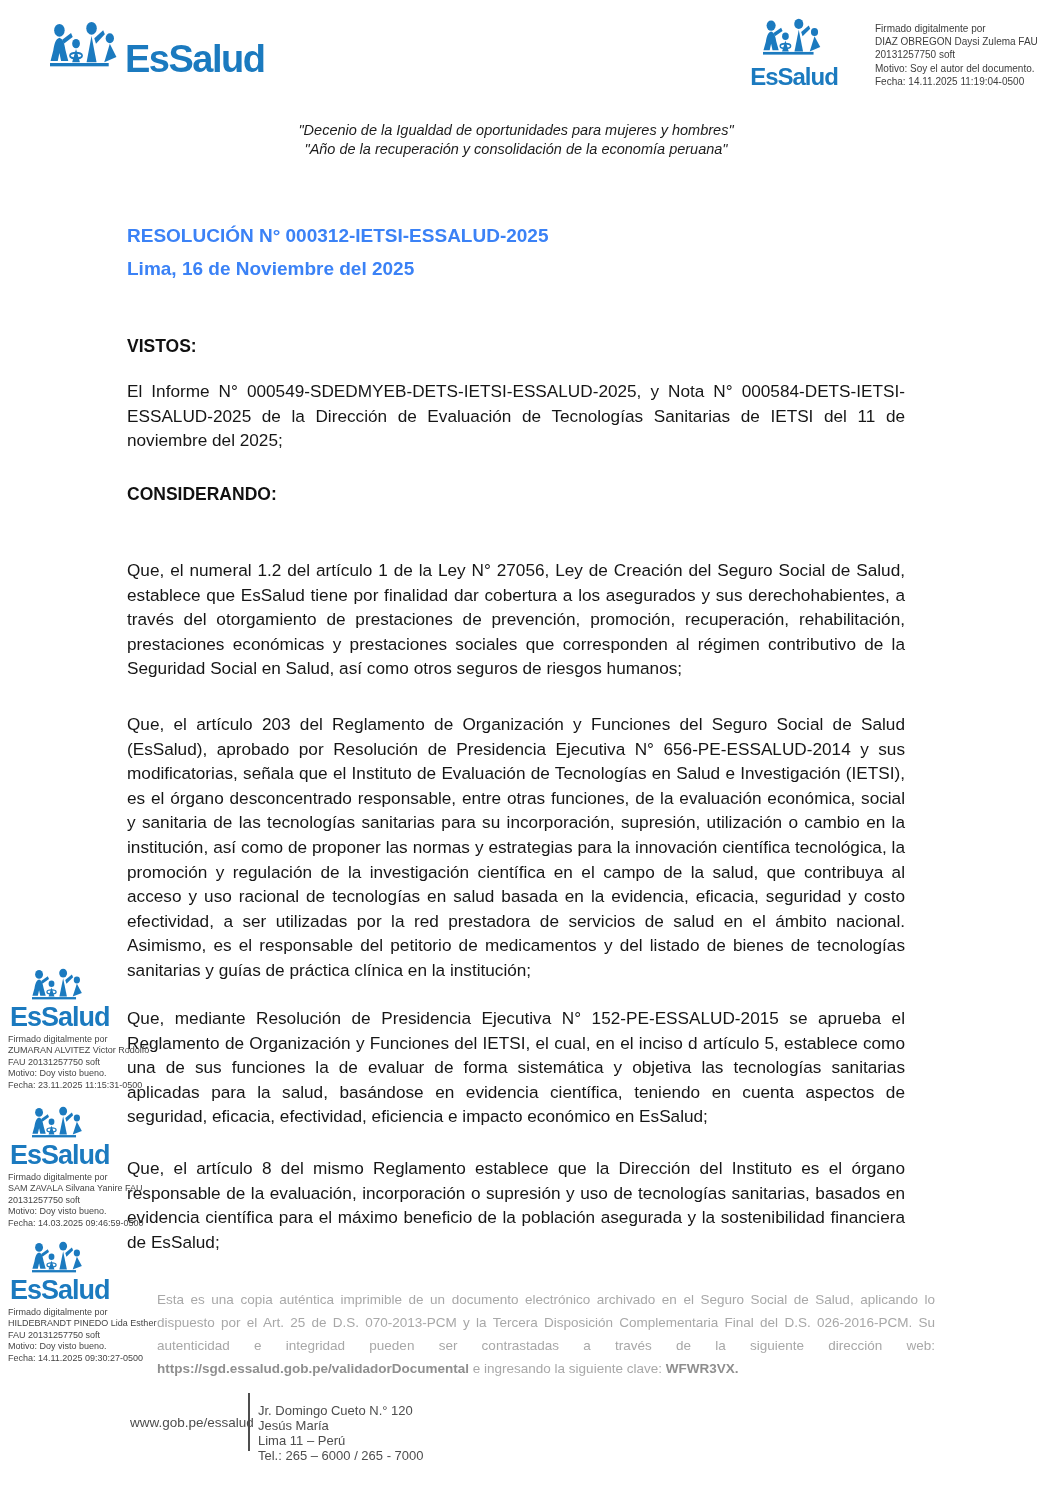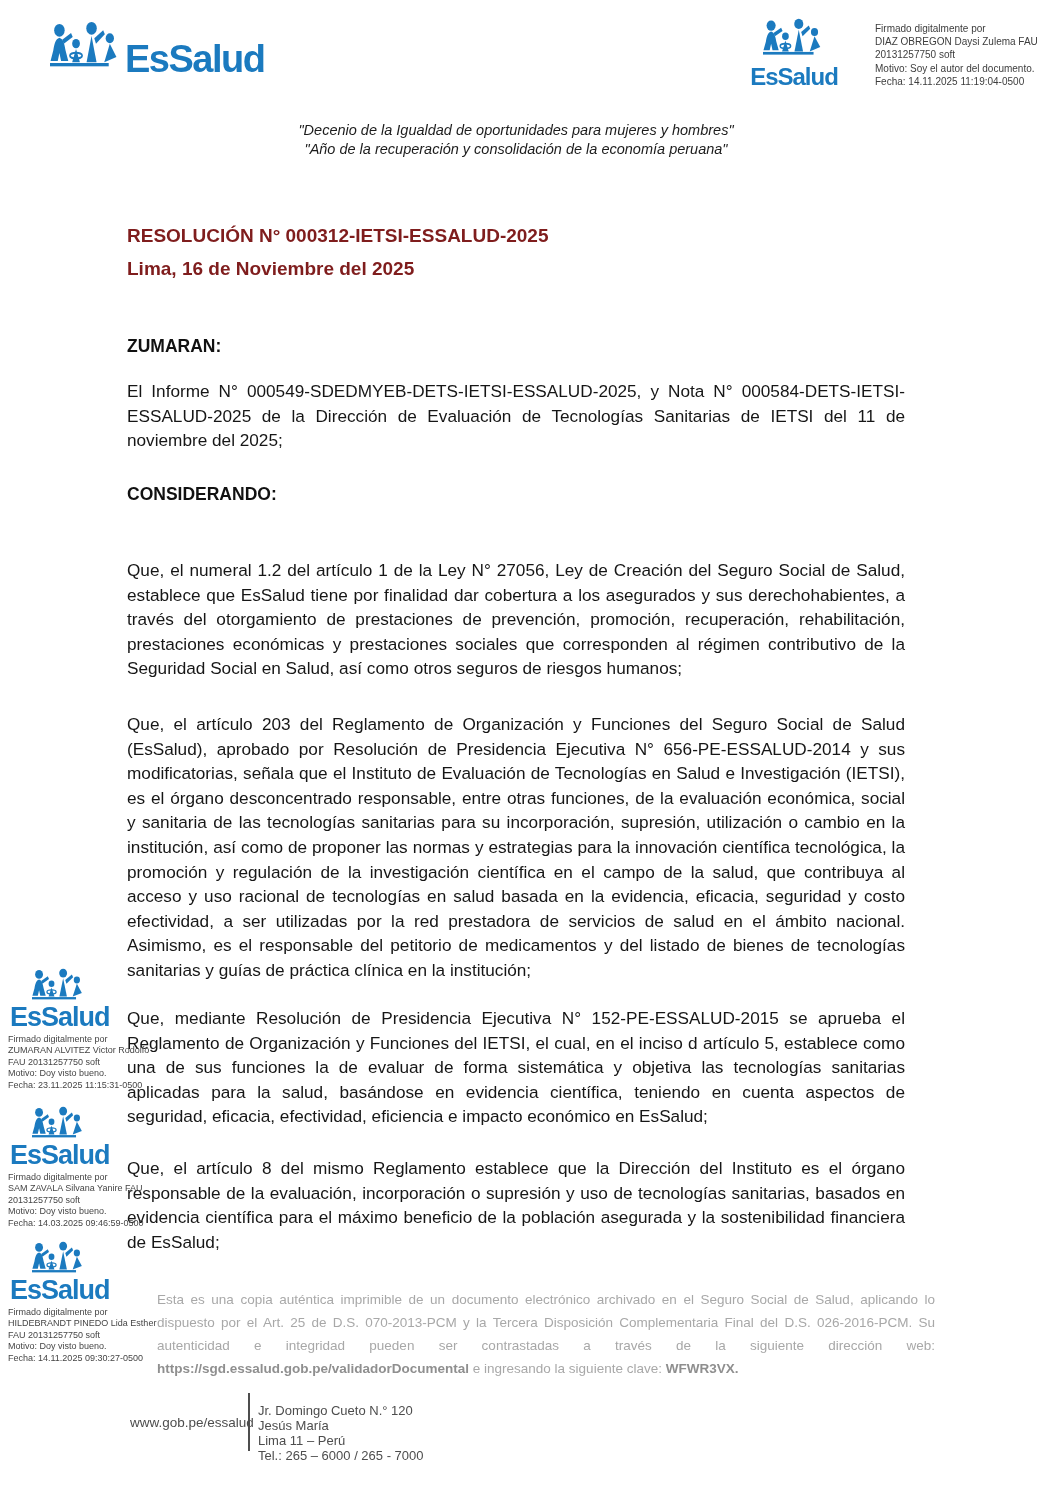--- a/index.html
+++ b/index.html
@@ -18,21 +18,21 @@
   .logo-left .wordmark{font-size:38px;font-weight:bold;letter-spacing:-1.5px;line-height:1;margin-left:3px;margin-bottom:-5px;}
   .logo-right{position:absolute;left:744px;top:18px;width:100px;text-align:center;}
   .logo-right .figures{width:62px;height:42px;}
   .logo-right .wordmark{font-size:24px;font-weight:bold;letter-spacing:-1px;line-height:1;margin-top:1px;}
   
   .sig-top{position:absolute;left:875px;top:22px;width:170px;font-size:10px;line-height:13.2px;color:#3d3d3d;}
   .sig-top div{white-space:nowrap;}
   
   .quotes{position:absolute;left:127px;top:121px;width:778px;text-align:center;font-style:italic;font-size:14.5px;line-height:18.5px;color:#1c1c1c;}
   
-  .title-block{position:absolute;left:127px;top:219px;font-size:19px;font-weight:bold;line-height:33px;color:#7f1d1d;}
+  .title-block{position:absolute;left:127px;top:219px;font-size:19px;font-weight:bold;line-height:33px;color:#3b82f6;}
   
   .heading{position:absolute;left:127px;font-size:17.5px;font-weight:bold;color:#111;}
   .para{position:absolute;left:127px;width:778px;font-size:17.2px;line-height:24.6px;text-align:justify;color:#161616;}
   
   .stamp{position:absolute;left:8px;width:132px;z-index:3;}
   .stamp .figures{display:block;width:54px;height:36px;margin-left:24px;}
   .stamp .wordmark{font-size:27px;font-weight:bold;letter-spacing:-1px;line-height:1;margin-left:2px;}
   .stamp .lines{margin-top:3px;font-size:9px;line-height:11.4px;color:#454545;}
   .stamp .lines div{white-space:nowrap;}
   
@@ -93,21 +93,21 @@
   <div class="quotes">
     <div>"Decenio de la Igualdad de oportunidades para mujeres y hombres"</div>
     <div>"Año de la recuperación y consolidación de la economía peruana"</div>
   </div>
 
   <div class="title-block">
     <div>RESOLUCIÓN N° 000312-IETSI-ESSALUD-2025</div>
     <div>Lima, 16 de Noviembre del 2025</div>
   </div>
 
-  <div class="heading" style="top:336px">ZUMARAN:</div>
+  <div class="heading" style="top:336px">VISTOS:</div>
   <div class="para" style="top:379px">El Informe N° 000549-SDEDMYEB-DETS-IETSI-ESSALUD-2025, y Nota N° 000584-DETS-IETSI-ESSALUD-2025 de la Dirección de Evaluación de Tecnologías Sanitarias de IETSI del 11 de noviembre del 2025;</div>
 
   <div class="heading" style="top:484px">CONSIDERANDO:</div>
   <div class="para" style="top:558px">Que, el numeral 1.2 del artículo 1 de la Ley N° 27056, Ley de Creación del Seguro Social de Salud, establece que EsSalud tiene por finalidad dar cobertura a los asegurados y sus derechohabientes, a través del otorgamiento de prestaciones de prevención, promoción, recuperación, rehabilitación, prestaciones económicas y prestaciones sociales que corresponden al régimen contributivo de la Seguridad Social en Salud, así como otros seguros de riesgos humanos;</div>
   <div class="para" style="top:712px">Que, el artículo 203 del Reglamento de Organización y Funciones del Seguro Social de Salud (EsSalud), aprobado por Resolución de Presidencia Ejecutiva N° 656-PE-ESSALUD-2014 y sus modificatorias, señala que el Instituto de Evaluación de Tecnologías en Salud e Investigación (IETSI), es el órgano desconcentrado responsable, entre otras funciones, de la evaluación económica, social y sanitaria de las tecnologías sanitarias para su incorporación, supresión, utilización o cambio en la institución, así como de proponer las normas y estrategias para la innovación científica tecnológica, la promoción y regulación de la investigación científica en el campo de la salud, que contribuya al acceso y uso racional de tecnologías en salud basada en la evidencia, eficacia, seguridad y costo efectividad, a ser utilizadas por la red prestadora de servicios de salud en el ámbito nacional. Asimismo, es el responsable del petitorio de medicamentos y del listado de bienes de tecnologías sanitarias y guías de práctica clínica en la institución;</div>
   <div class="para" style="top:1006px">Que, mediante Resolución de Presidencia Ejecutiva N° 152-PE-ESSALUD-2015 se aprueba el Reglamento de Organización y Funciones del IETSI, el cual, en el inciso d artículo 5, establece como una de sus funciones la de evaluar de forma sistemática y objetiva las tecnologías sanitarias aplicadas para la salud, basándose en evidencia científica, teniendo en cuenta aspectos de seguridad, eficacia, efectividad, eficiencia e impacto económico en EsSalud;</div>
   <div class="para" style="top:1156px">Que, el artículo 8 del mismo Reglamento establece que la Dirección del Instituto es el órgano responsable de la evaluación, incorporación o supresión y uso de tecnologías sanitarias, basados en evidencia científica para el máximo beneficio de la población asegurada y la sostenibilidad financiera de EsSalud;</div>
 
   <div class="stamp" style="top:968px">
     <svg class="figures brand" viewBox="0 0 130 78" preserveAspectRatio="none">

